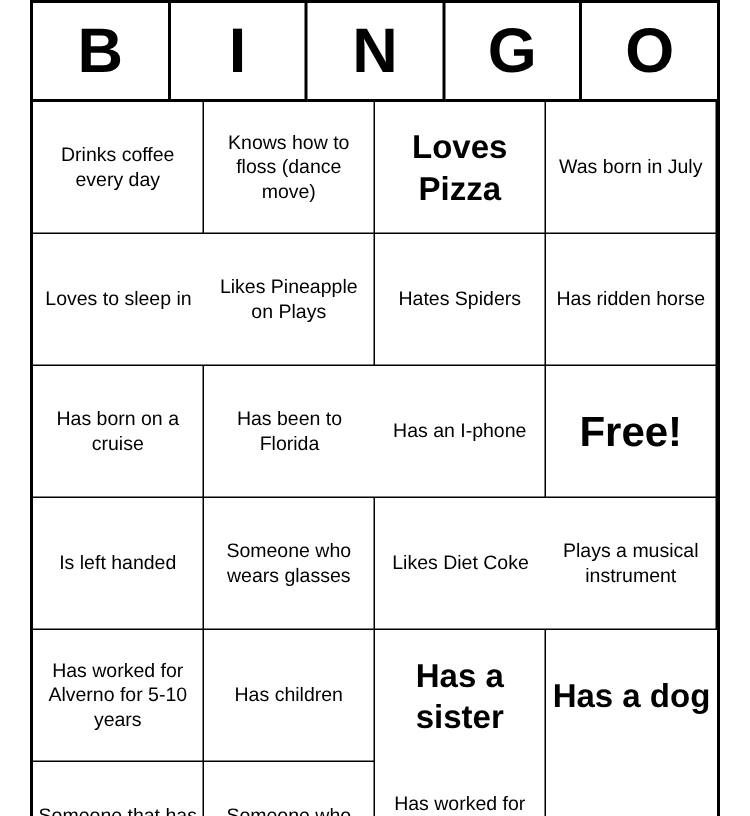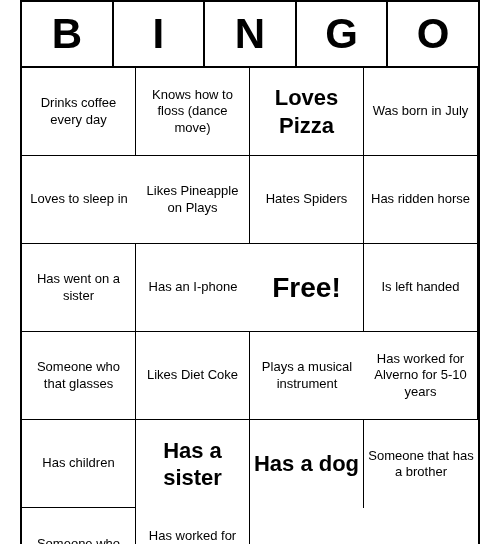--- a/index.html
+++ b/index.html
@@ -77,25 +77,26 @@
     </div>
   <div class="bingo-grid">
   <div class="bingo-cell">Drinks coffee every day</div>
       <div class="bingo-cell">Knows how to floss (dance move)</div>
       <div class="bingo-cell large-text">Loves Pizza</div>
       <div class="bingo-cell">Was born in July</div>
       <div class="bingo-cell">Loves to sleep in</div>
       <div class="bingo-cell">Likes Pineapple on Plays</div>
       <div class="bingo-cell">Hates Spiders</div>
       <div class="bingo-cell">Has ridden horse</div>
-      <div class="bingo-cell">Has went on a sister</div>
+      <div class="bingo-cell">Has born on a cruise</div>
+      <div class="bingo-cell">Has been to Florida</div>
       <div class="bingo-cell">Has an I-phone</div>
       <div class="bingo-cell free">Free!</div>
       <div class="bingo-cell">Is left handed</div>
-      <div class="bingo-cell">Someone who that glasses</div>
+      <div class="bingo-cell">Someone who wears glasses</div>
       <div class="bingo-cell">Likes Diet Coke</div>
       <div class="bingo-cell">Plays a musical instrument</div>
       <div class="bingo-cell">Has worked for Alverno for 5-10 years</div>
       <div class="bingo-cell">Has children</div>
       <div class="bingo-cell large-text">Has a sister</div>
       <div class="bingo-cell large-text">Has a dog</div>
       <div class="bingo-cell">Someone that has a brother</div>
       <div class="bingo-cell">Someone who has a sister</div>
       <div class="bingo-cell">Has worked for Alverno for 1-3 years</div>
     </div>

